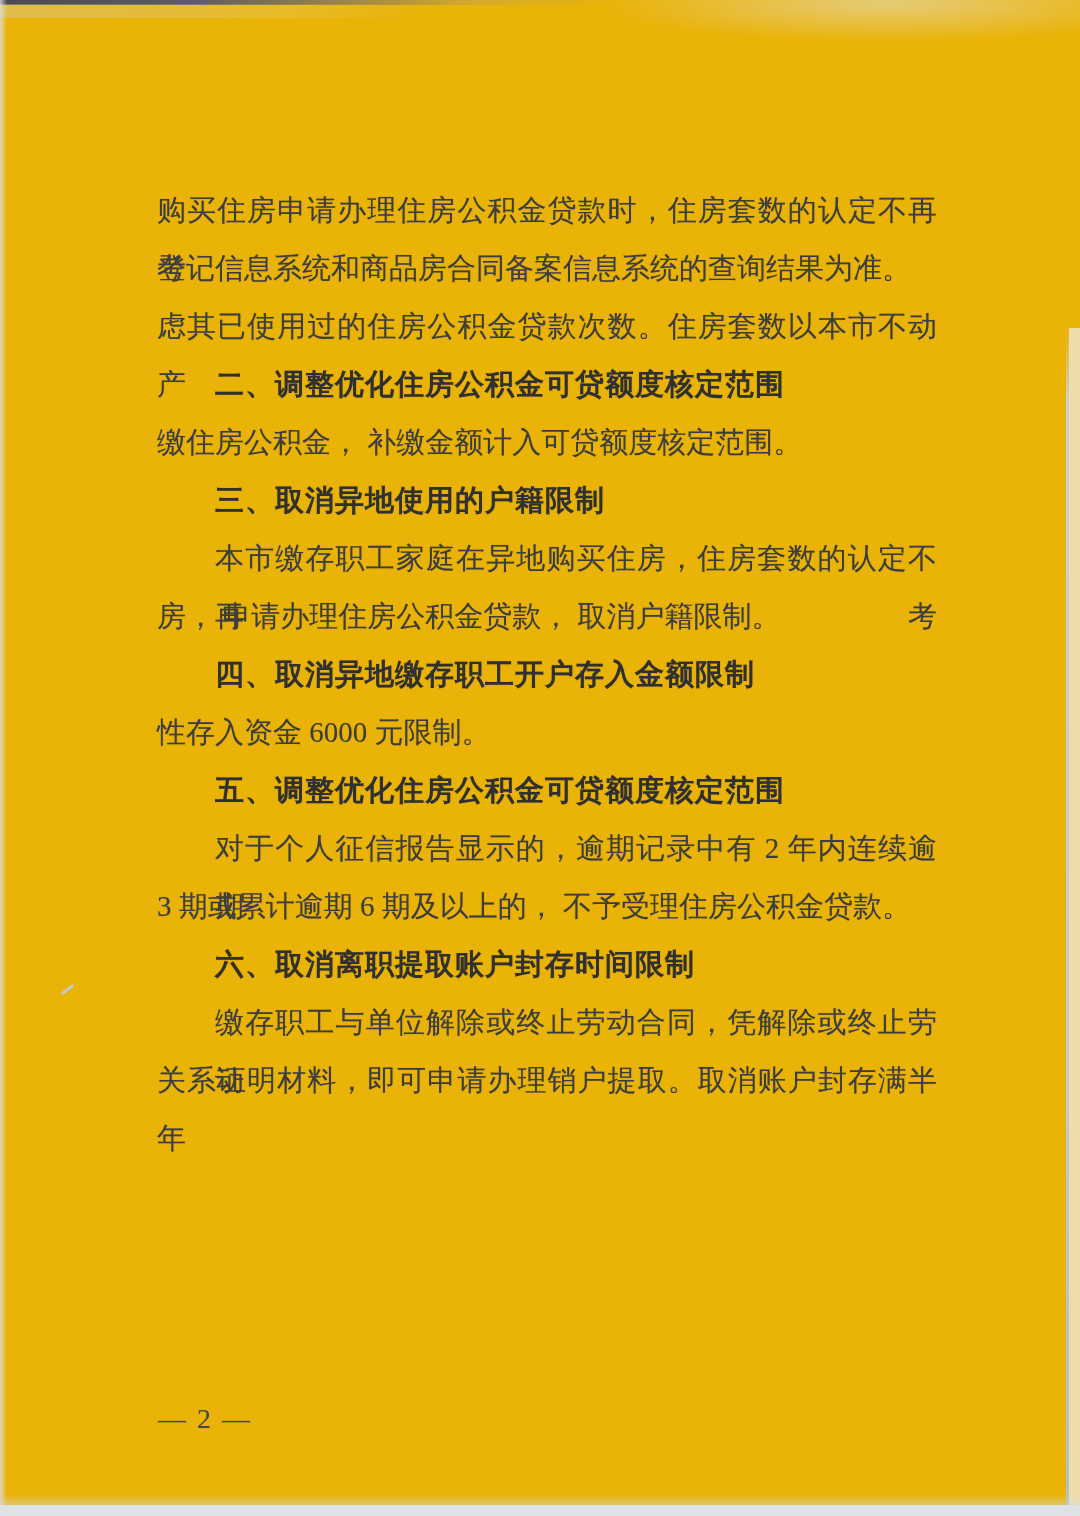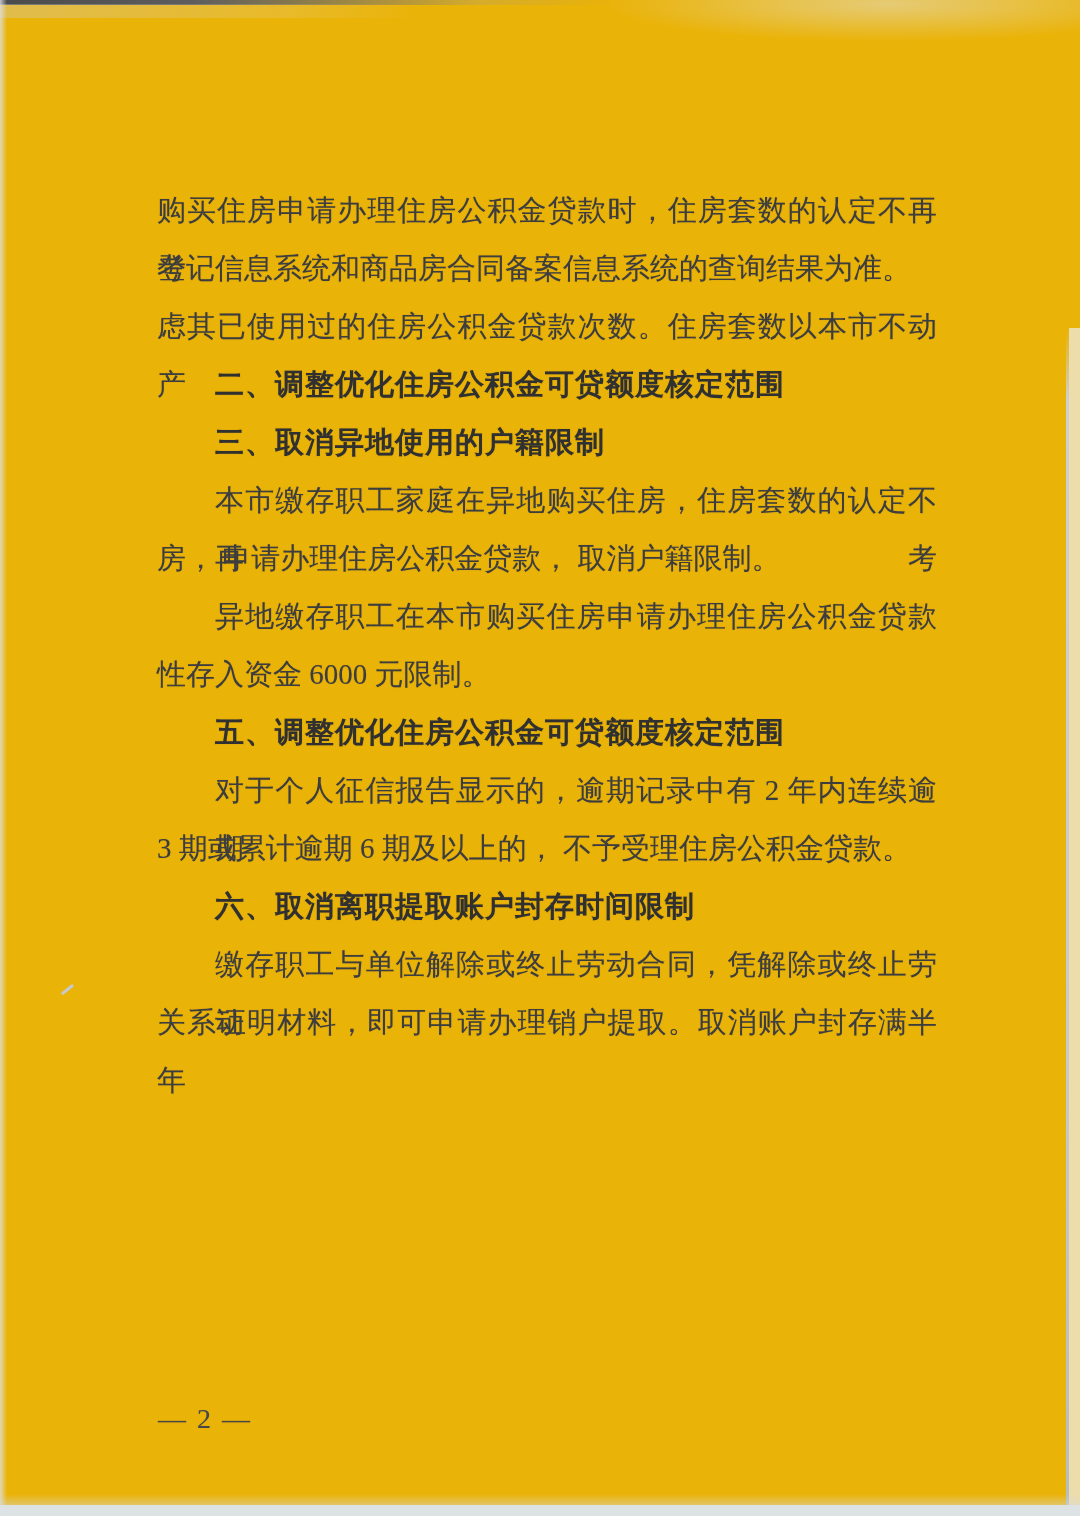--- a/index.html
+++ b/index.html
@@ -90,24 +90,25 @@
   <div class="scan-top-line"></div>
   <div class="scan-top-smudge"></div>
   <div class="scan-top-right-smudge"></div>
   <div class="scan-left-sliver"></div>
 
   <div class="textblock">
     <div class="line body stretch">购买住房申请办理住房公积金贷款时，住房套数的认定不再考</div>
     <div class="line body">登记信息系统和商品房合同备案信息系统的查询结果为准。</div>
     <div class="line body stretch">虑其已使用过的住房公积金贷款次数。住房套数以本市不动产</div>
     <div class="line heading">二、调整优化住房公积金可贷额度核定范围</div>
+    <div class="line body">缴住房公积金， 补缴金额计入可贷额度核定范围。</div>
     <div class="line heading">三、取消异地使用的户籍限制</div>
     <div class="line body indent stretch">本市缴存职工家庭在异地购买住房，住房套数的认定不再考</div>
     <div class="line body">房， 申请办理住房公积金贷款， 取消户籍限制。</div>
-    <div class="line body indent stretch">异地缴存职工在本市购买住房申请办理住房公积金贷款</div>
+    <div class="line heading">四、取消异地缴存职工开户存入金额限制</div>
     <div class="line body">性存入资金 6000 元限制。</div>
     <div class="line heading">五、调整优化住房公积金可贷额度核定范围</div>
     <div class="line body indent stretch">对于个人征信报告显示的，逾期记录中有 2 年内连续逾期</div>
     <div class="line body">3 期或累计逾期 6 期及以上的， 不予受理住房公积金贷款。</div>
     <div class="line heading">六、取消离职提取账户封存时间限制</div>
     <div class="line body indent stretch">缴存职工与单位解除或终止劳动合同，凭解除或终止劳动</div>
     <div class="line body stretch">关系证明材料，即可申请办理销户提取。取消账户封存满半年</div>
   </div>
 
   <div class="pagenum">— 2 —</div>

